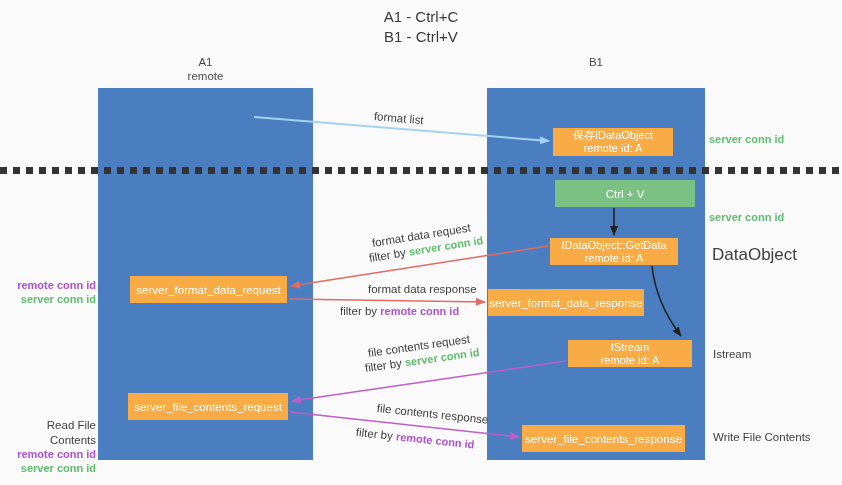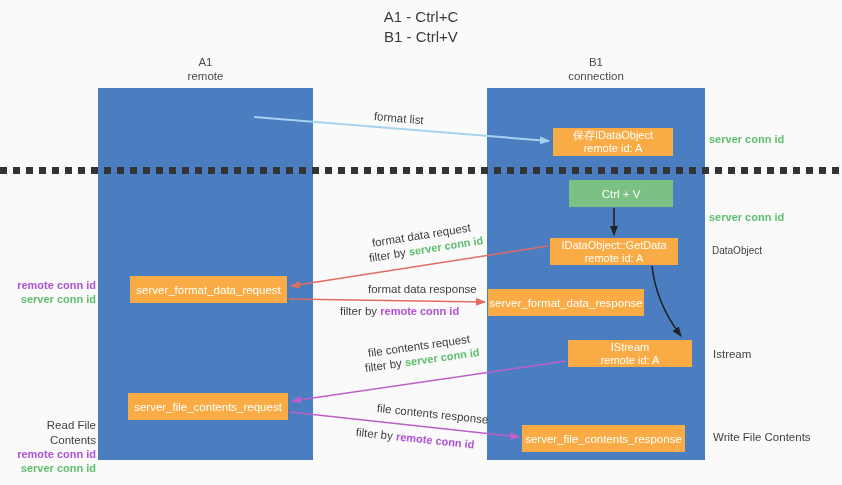--- a/index.html
+++ b/index.html
@@ -34,21 +34,21 @@
     position:absolute; display:flex; align-items:center; justify-content:center;
     color:#fff; text-align:center; box-sizing:border-box;
   }
   .box.orange { background:#F9AC45; }
   .box.green  { background:#7CC184; }
   .box.two-line { flex-direction:column; font-size:11px; line-height:13px; }
   .box.single   { font-size:11.5px; }
 
   #box-ctrl-c    { left:137px; top:106px; width:117px; height:28px; }
   #box-save-ido  { left:553px; top:128px; width:120px; height:28px; }
-  #box-ctrl-v    { left:555px; top:180px; width:104px; height:27px;margin-left:14px; }
+  #box-ctrl-v    { left:555px; top:180px; width:140px; height:27px; }
   #box-getdata   { left:550px; top:238px; width:128px; height:27px; }
   #box-fmt-req   { left:130px; top:276px; width:157px; height:27px; }
   #box-fmt-resp  { left:488px; top:289px; width:156px; height:27px; }
   #box-istream   { left:568px; top:340px; width:124px; height:27px; }
   #box-file-req  { left:128px; top:393px; width:160px; height:27px; }
   #box-file-resp { left:522px; top:425px; width:163px; height:27px; }
 
   .lbl { position:absolute; font-size:11.5px; color:#3F3F3F; white-space:nowrap; }
   .conn-green  { color:#5FBE6E; font-weight:bold; font-size:11px; }
   .conn-purple { color:#AE52D4; font-weight:bold; font-size:11px; }
@@ -69,21 +69,21 @@
   #lbl-fcresp-2      { left:356px; top:426px; }
 
   .side-left { position:absolute; text-align:right; line-height:13.5px; }
   #left-ids-top    { left:6px; top:279px; width:90px; }
   #left-ids-bottom { left:0px; top:390px; width:96px;margin-top:28px; }
   #left-ids-bottom .plain { font-size:11.5px; color:#3F3F3F; line-height:15px; }
 
   .side-right { position:absolute; white-space:nowrap; }
   #r-conn-1 { left:709px; top:133px; }
   #r-conn-2 { left:709px; top:211px; }
-  #r-dataobject { left:712px; top:245px; font-size:10px; }
+  #r-dataobject { left:712px; top:245px; font-size:17px; }
   #r-istream    { left:713px; top:348px; font-size:11.5px; }
   #r-write      { left:713px; top:431px; font-size:11.5px; }
 
   svg.arrows { position:absolute; left:0; top:0; pointer-events:none; }
 </style>
 </head>
 <body>
 
 <div id="stage">
 
@@ -91,21 +91,20 @@
     <div>A1 - Ctrl+C</div>
     <div>B1 - Ctrl+V</div>
   </div>
 
   <div class="col-header left">
     <div>A1</div>
     <div>remote</div>
   </div>
   <div class="col-header right">
     <div>B1</div>
-    <div>connection</div>
   </div>
 
   <div class="column left"></div>
   <div class="column right"></div>
 
   <div class="dotted-line"></div>
 
 
   <div class="box orange two-line" id="box-save-ido">
     <div>保存IDataObject</div>

